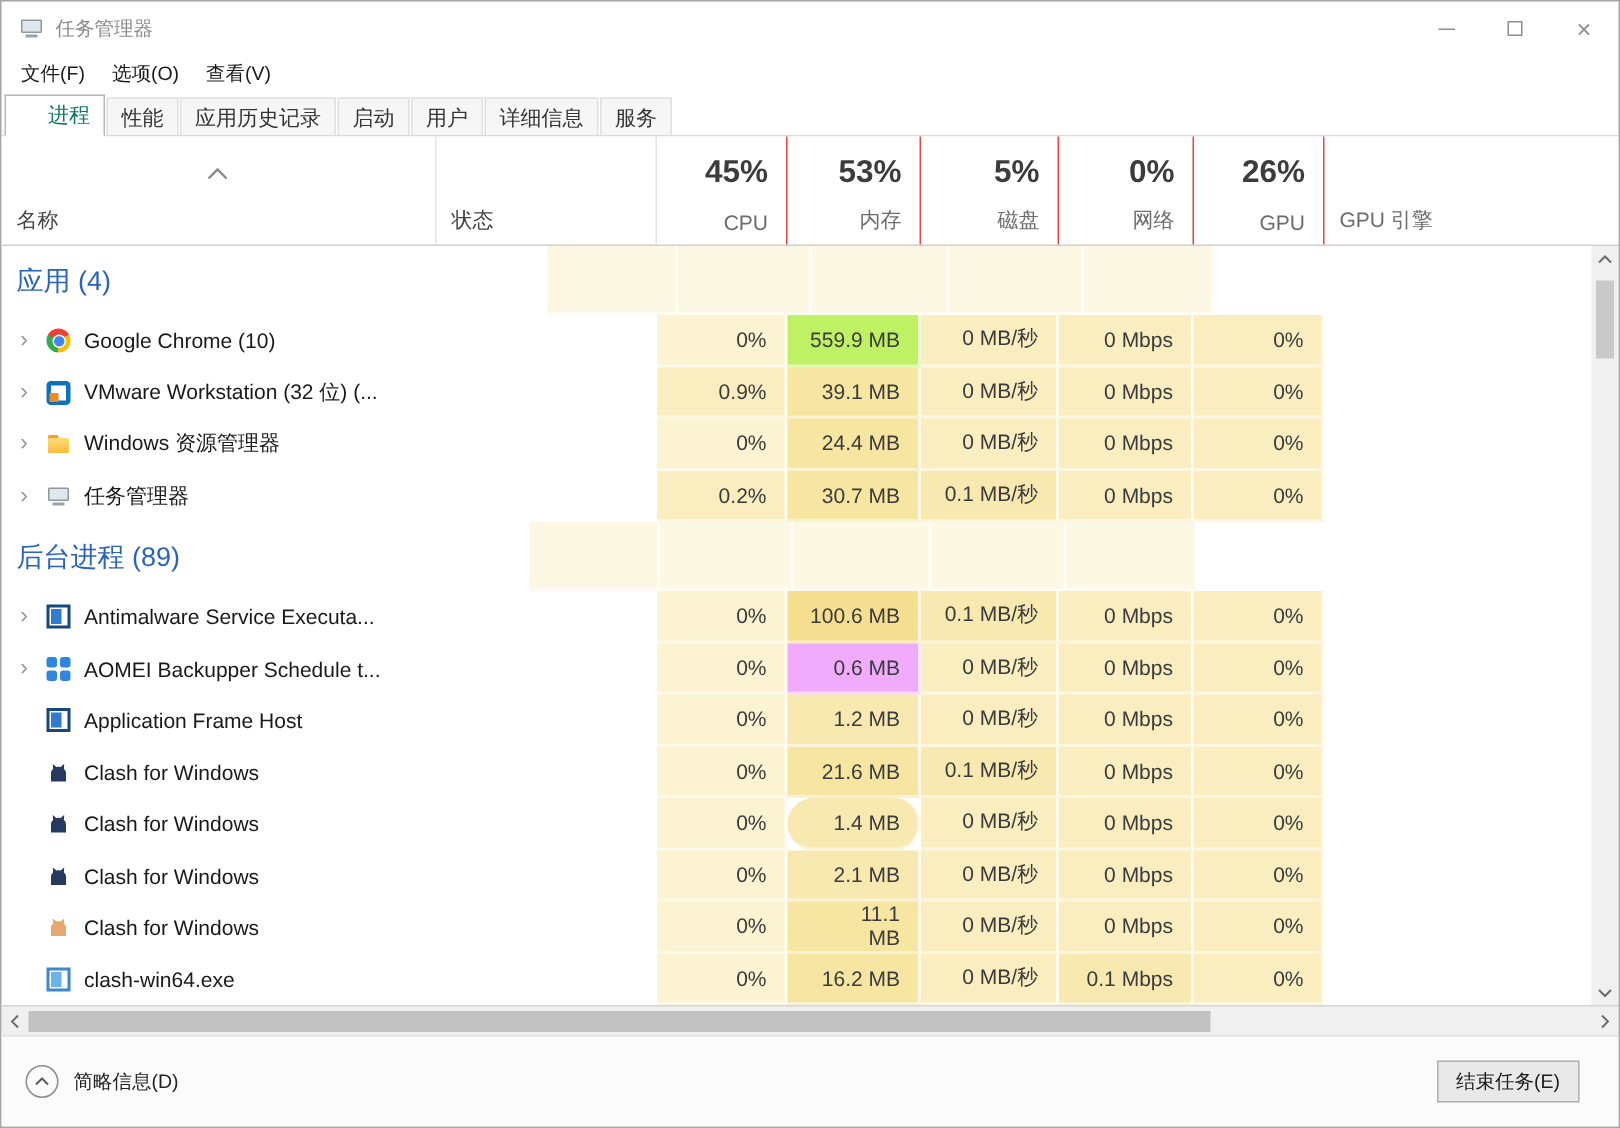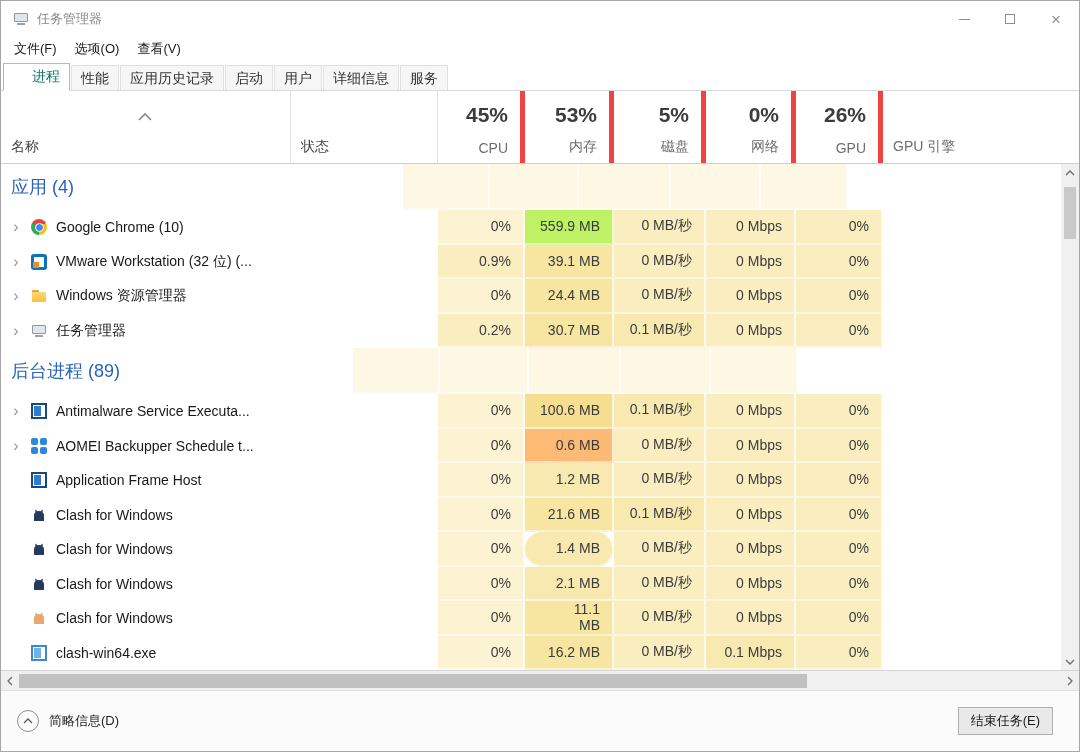--- a/index.html
+++ b/index.html
@@ -24,21 +24,21 @@
   .tab { font-size:14px; color:#333; padding:4px 9px 5px; background:#f6f6f6; border:1px solid #e0e0e0; border-bottom:none; margin-right:1px; height:25px; }
   .tab.active { background:#fff; border:1px solid #b8b8b8; border-bottom:1px solid #fff; height:28px; margin-bottom:-1px; color:#0f766e;padding-left:28px; }
 
   
   .colheader { height:73px; border-bottom:1px solid #cfcfcf; display:flex; flex:none; background:#fff; }
   .ch-name { width:290px; position:relative; border-right:1px solid #e4e4e4; }
   .ch-name .sort-caret { position:absolute; top:16px; left:136px; }
   .ch-name .ch-label { position:absolute; left:10px; bottom:7px; font-size:14px; color:#444; }
   .ch-status { width:147px; position:relative; border-right:1px solid #e4e4e4; }
   .ch-status .ch-label { position:absolute; left:10px; bottom:7px; font-size:14px; color:#444; }
-  .ch-stat { position:relative; border-right:5px solid #ef4444; }
+  .ch-stat { position:relative; border-right:1px solid #ef4444; }
   .ch-usage { position:absolute; top:12px; right:12px; font-size:21px; font-weight:600; color:#3c3c3c; }
   .ch-stat .ch-label { position:absolute; right:12px; bottom:7px; font-size:14px; color:#6d6d6d; }
   .ch-gpueng { flex:1; position:relative; }
   .ch-gpueng .ch-label { position:absolute; left:10px; bottom:7px; font-size:14px; color:#6d6d6d; }
 
   
   .bodywrap { height:506px; display:flex; flex:none; position:relative; }
   .rows { flex:1; display:flex; flex-direction:column; overflow:hidden; }
   .trow { display:flex; flex:none; }
   .trow.data { height:34.5px; }
@@ -167,21 +167,21 @@
         </div>
       </div>
     <div class="ch-gpueng">
       <span class="ch-label">GPU 引擎</span>
     </div>
   </div>
 
   <div class="bodywrap">
     <div class="rows" id="rows">
         <div class="trow section">
-          <div class="cell-name" style="width: 402px; text-align: right;">
+          <div class="cell-name" style="width: 364px; text-align: right;">
             <span class="section-title">应用 (4)</span>
           </div>
           <div class="heatcell c0" style="background: rgb(253, 248, 228);"></div>
           <div class="heatcell c1" style="background: rgb(253, 248, 228);"></div>
           <div class="heatcell c2" style="background: rgb(253, 248, 228);"></div>
           <div class="heatcell c3" style="background: rgb(253, 248, 228);"></div>
           <div class="heatcell c4" style="background: rgb(253, 248, 228);"></div>
           <div class="cell-gpueng"></div>
         </div>
         <div class="trow data">
@@ -308,21 +308,21 @@
                 <i></i>
                 <i></i>
                 <i></i>
                 <i></i>
               </span>
             </span>
             <span class="proc-label">AOMEI Backupper Schedule t...</span>
           </div>
           <div class="cell-status"></div>
           <div class="heatcell c0" style="background: rgb(252, 243, 210);">0%</div>
-          <div class="heatcell c1" style="background: #fdba74;">0.6 MB</div>
+          <div class="heatcell c1" style="background: #f0abfc;">0.6 MB</div>
           <div class="heatcell c2" style="background: rgb(250, 238, 193);">0 MB/秒</div>
           <div class="heatcell c3" style="background: rgb(250, 238, 193);">0 Mbps</div>
           <div class="heatcell c4" style="background: rgb(250, 238, 193);">0%</div>
           <div class="cell-gpueng"></div>
         </div>
         <div class="trow data">
           <div class="cell-name">
             <span class="expander-slot"></span>
             <span class="icon-slot">
               <span class="ic winapp">

